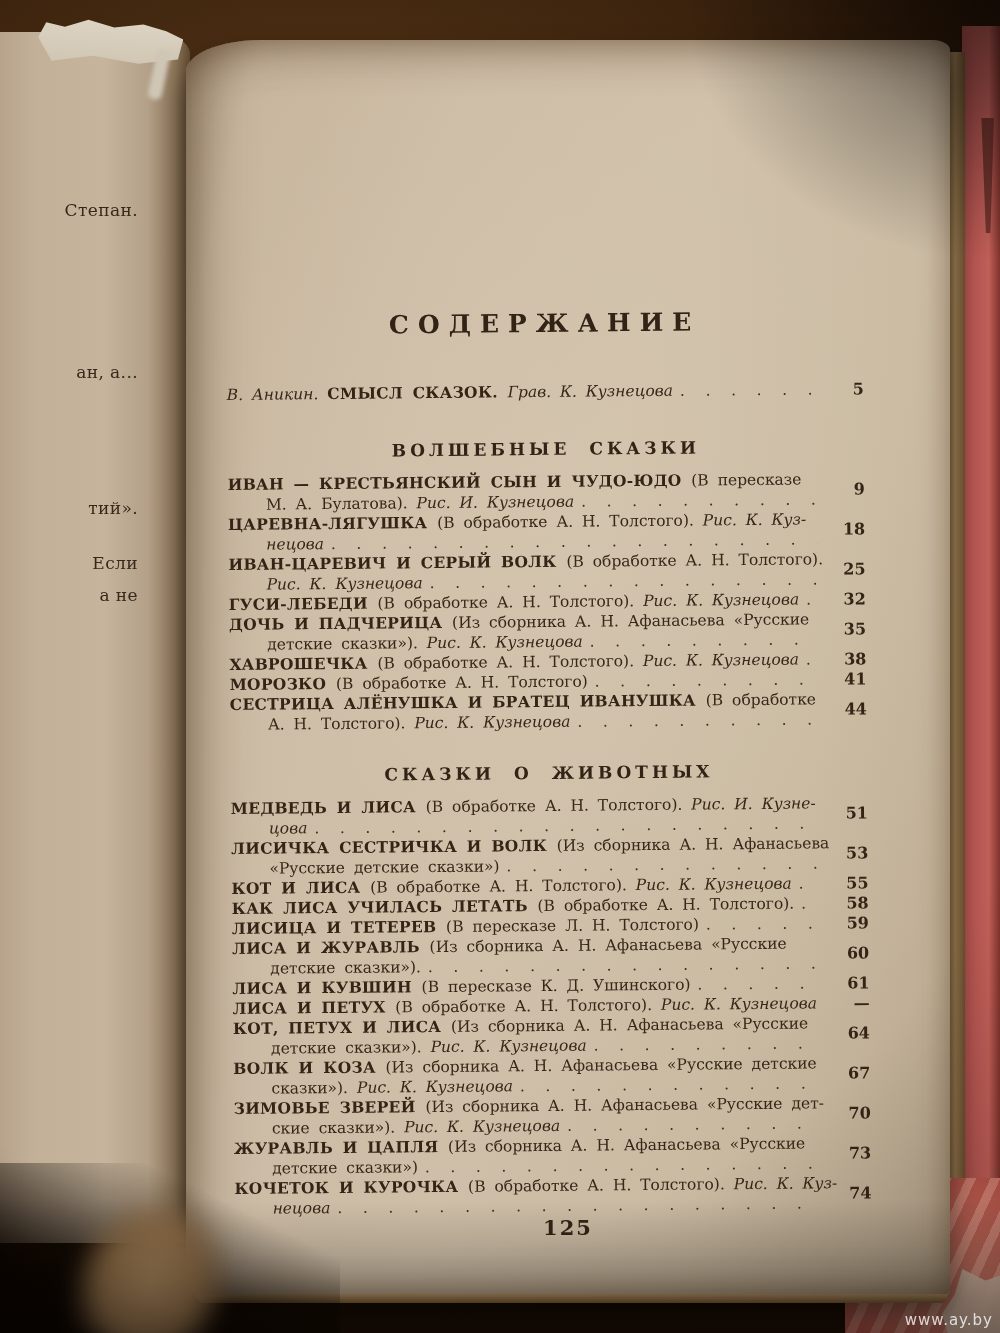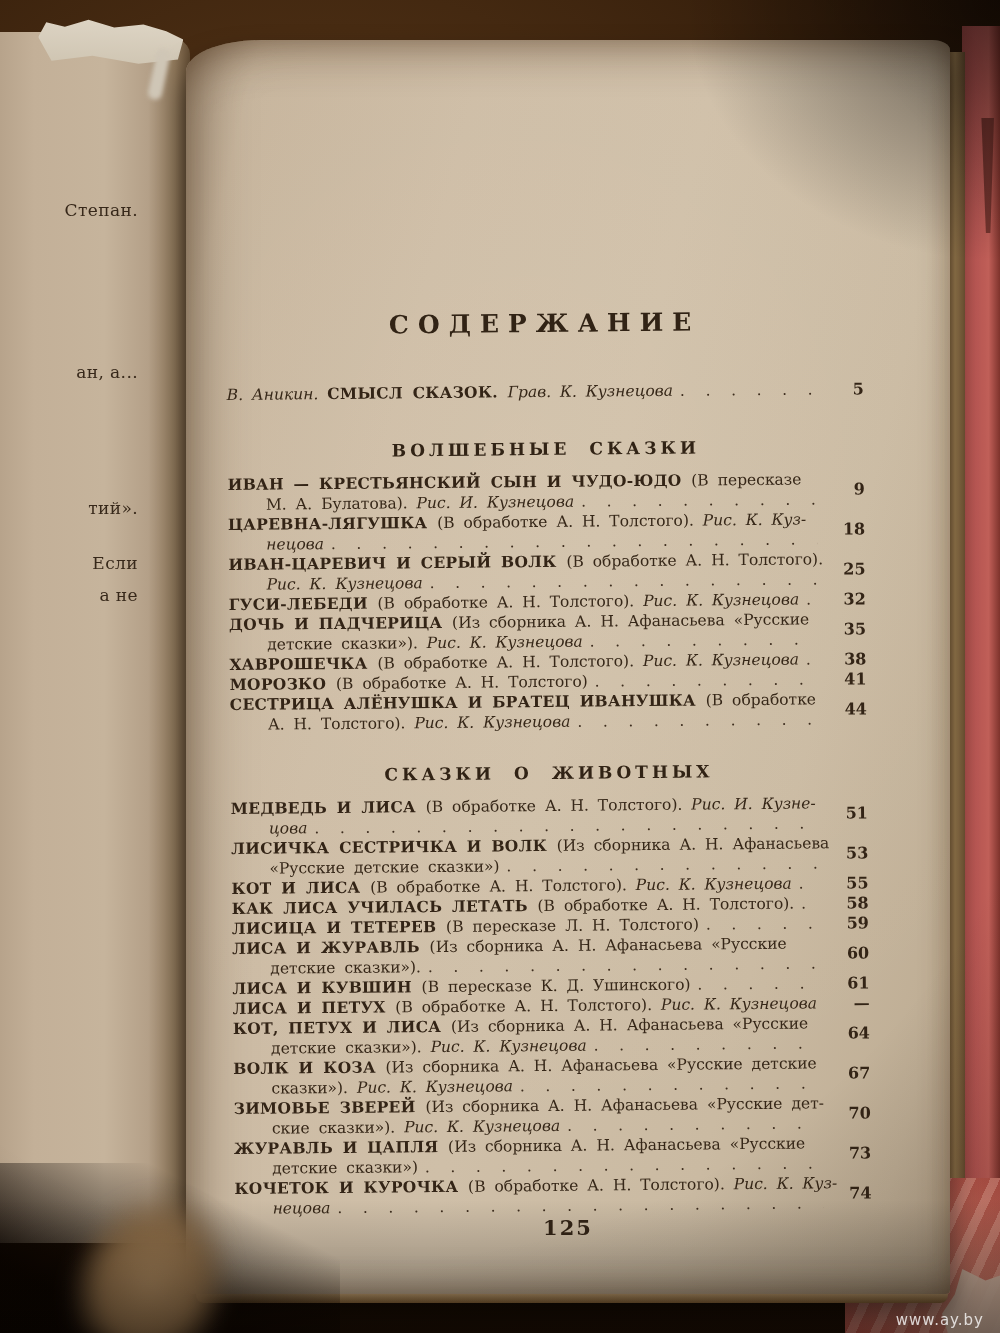--- a/index.html
+++ b/index.html
@@ -85,21 +85,21 @@
   .bottom-left-shadow{position:absolute;left:0;bottom:0;width:340px;height:170px;z-index:7;
     background:linear-gradient(to top right,rgba(10,4,0,.95) 20%,rgba(10,4,0,0) 72%);}
   .finger{position:absolute;left:78px;bottom:-24px;width:150px;height:160px;z-index:8;
     background:radial-gradient(ellipse at 50% 55%,#a5835b 0%,#8a6a45 45%,rgba(60,38,20,0) 75%);
     filter:blur(9px);transform:rotate(24deg);}
   .vignette{position:absolute;inset:0;z-index:9;pointer-events:none;
     background:
       radial-gradient(45% 28% at 100% 0%, rgba(0,0,0,.55), rgba(0,0,0,0) 70%),
       radial-gradient(125% 95% at 38% 42%, rgba(0,0,0,0) 55%, rgba(12,5,0,.30) 85%, rgba(6,2,0,.55) 100%),
       linear-gradient(to top, rgba(0,0,0,.38), rgba(0,0,0,0) 10%);}
-  .watermark{position:absolute;right:16px;bottom:4px;z-index:10;
+  .watermark{position:absolute;right:7px;bottom:4px;z-index:10;
     font-family:"DejaVu Sans","Liberation Sans",sans-serif;font-size:15px;
     color:rgba(255,255,255,.78);letter-spacing:1px;}
 </style>
 </head>
 <body>
 
 <div id="photo">
 
   <div class="red-cover">
     <div class="cover-notch"></div>

